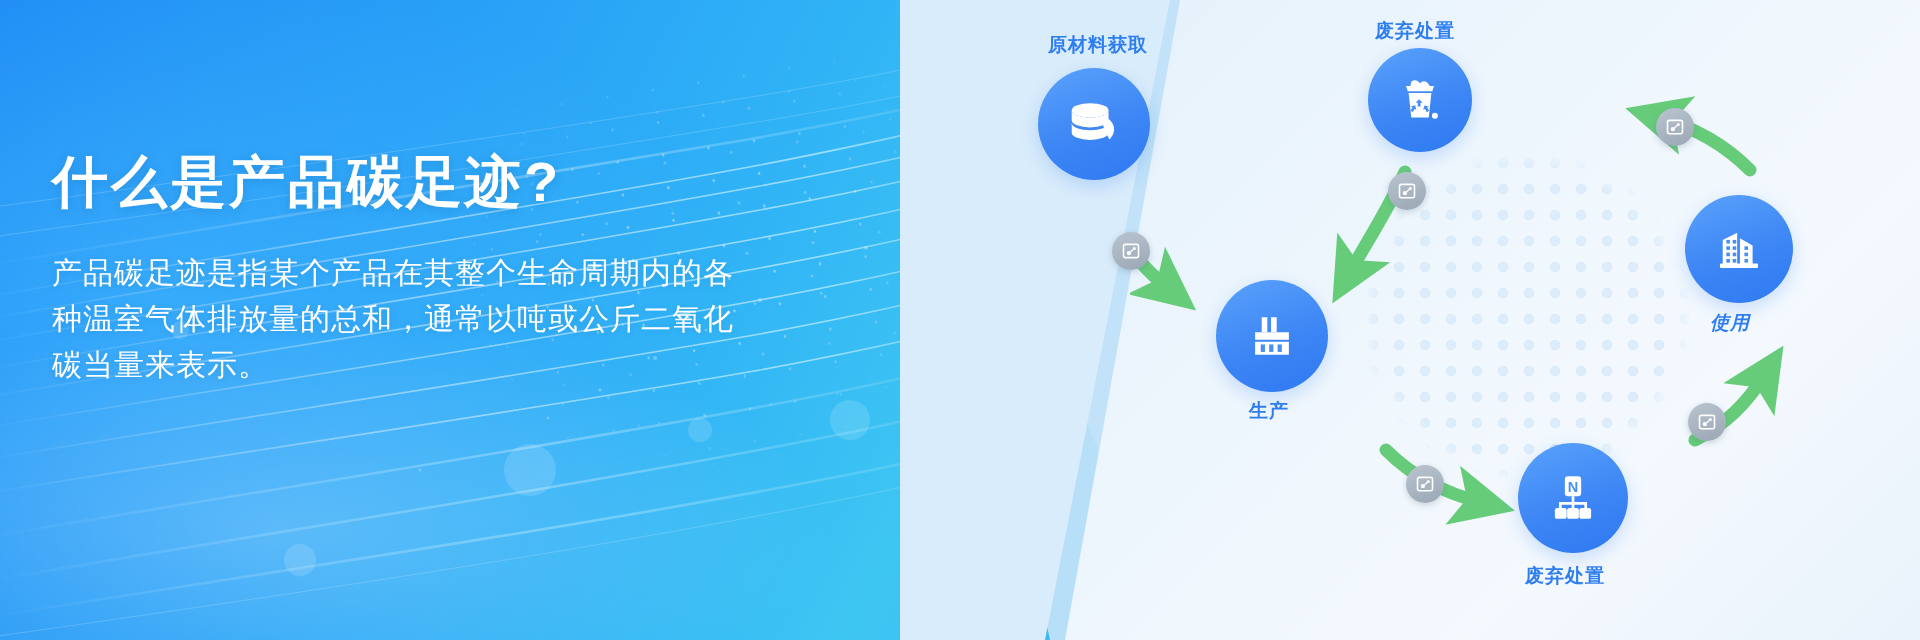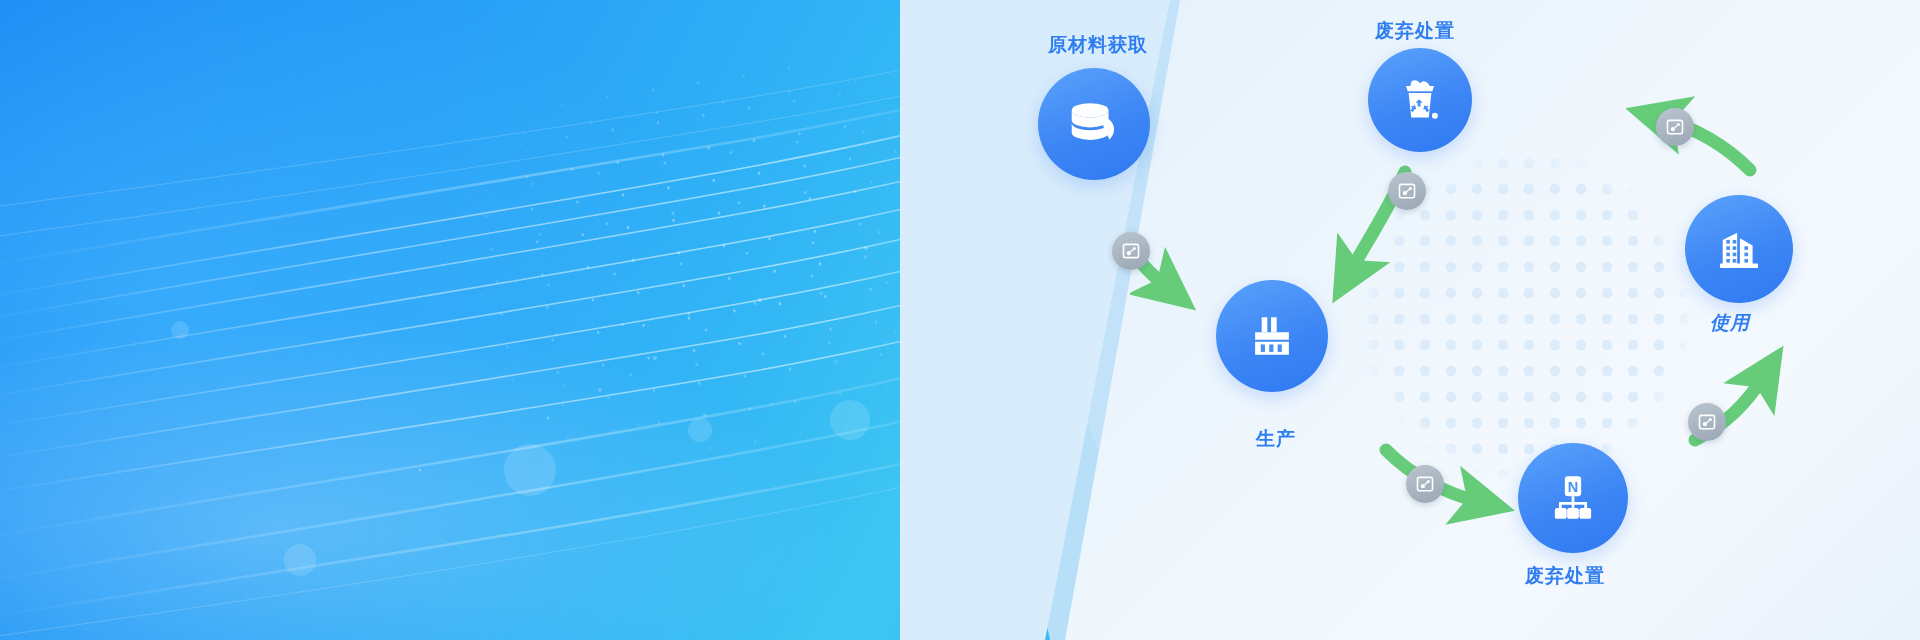--- a/index.html
+++ b/index.html
@@ -159,20 +159,24 @@
         <circle cx="850" cy="420" r="20"></circle>
       <circle cx="180" cy="330" r="9"></circle>
     </g>
   </svg>
   <div class="speckles"></div>
 
   <div class="band-a"></div>
   <div class="band-b"></div>
   <div class="right-panel"></div>
 
+  <div class="text-block">
+    <h1 class="title">什么是产品碳足迹?</h1>
+    <p class="desc">产品碳足迹是指某个产品在其整个生命周期内的各种温室气体排放量的总和，通常以吨或公斤二氧化碳当量来表示。</p>
+  </div>
 
   <div class="diagram">
 
     <div class="dotfield"></div>
 
     <svg class="arrow" style="left:0;top:0;" width="790" height="640" viewBox="0 0 790 640">
       <defs>
         <marker id="ah" viewBox="0 0 12 12" refX="5" refY="6" markerWidth="5.2" markerHeight="5.2" orient="auto-start-reverse">
           <path d="M0,0.6 L11.4,6 L0,11.4 L2.6,6 Z" fill="#66cc7a"></path>
         </marker>
@@ -256,21 +260,21 @@
         <path d="M31,12 h6 v16 h-6 z" fill="#fff"></path>
         <path d="M14,28 h36 v8 H14 z" fill="#fff"></path>
         <path d="M14,38 h36 v14 H14 z" fill="#fff"></path>
         <g fill="#4a90f2">
           <rect x="20" y="41" width="4.5" height="8"></rect>
           <rect x="29" y="41" width="4.5" height="8"></rect>
           <rect x="38" y="41" width="4.5" height="8"></rect>
         </g>
       </svg>
     </div>
-    <div class="node-label" style="left:126px;top:398px;margin-top:28px;">生产</div>
+    <div class="node-label" style="left:119px;top:398px;">生产</div>
 
     <div class="badge" style="left:-18px;top:232px;">
       <svg width="20" height="20" viewBox="0 0 24 24">
         <rect x="3" y="4" width="18" height="16" rx="2.4" fill="none" stroke="#fff" stroke-width="1.9"></rect>
         <circle cx="9.5" cy="14.5" r="2.6" fill="#fff"></circle>
         <circle cx="16" cy="9" r="1.8" fill="#fff"></circle>
         <path d="M11.6,12.8 L14.6,10.2" stroke="#fff" stroke-width="1.6"></path>
       </svg>
     </div>
 

